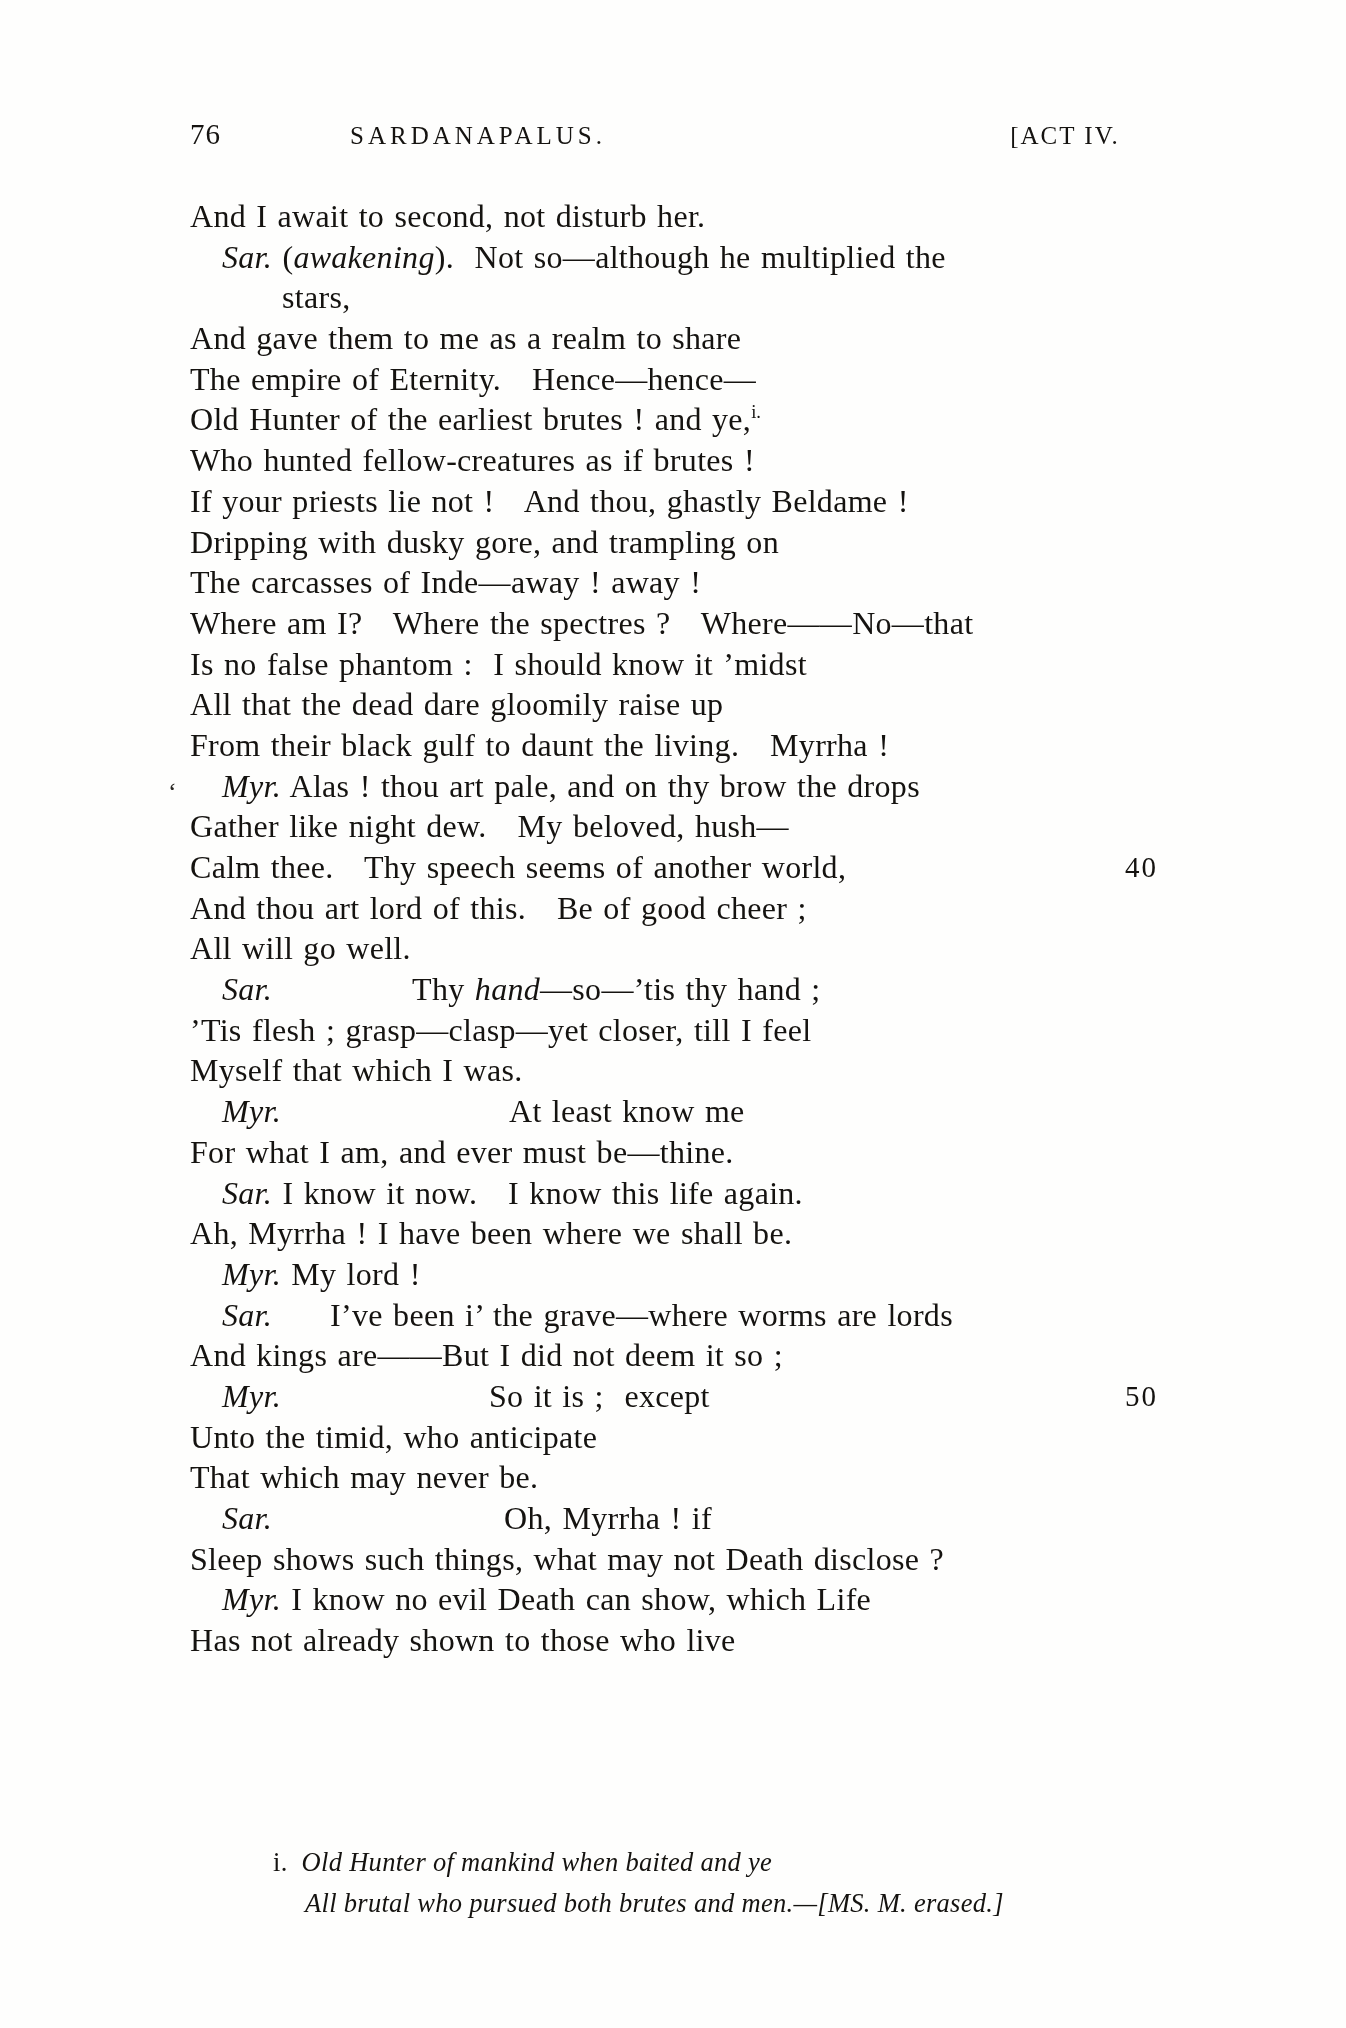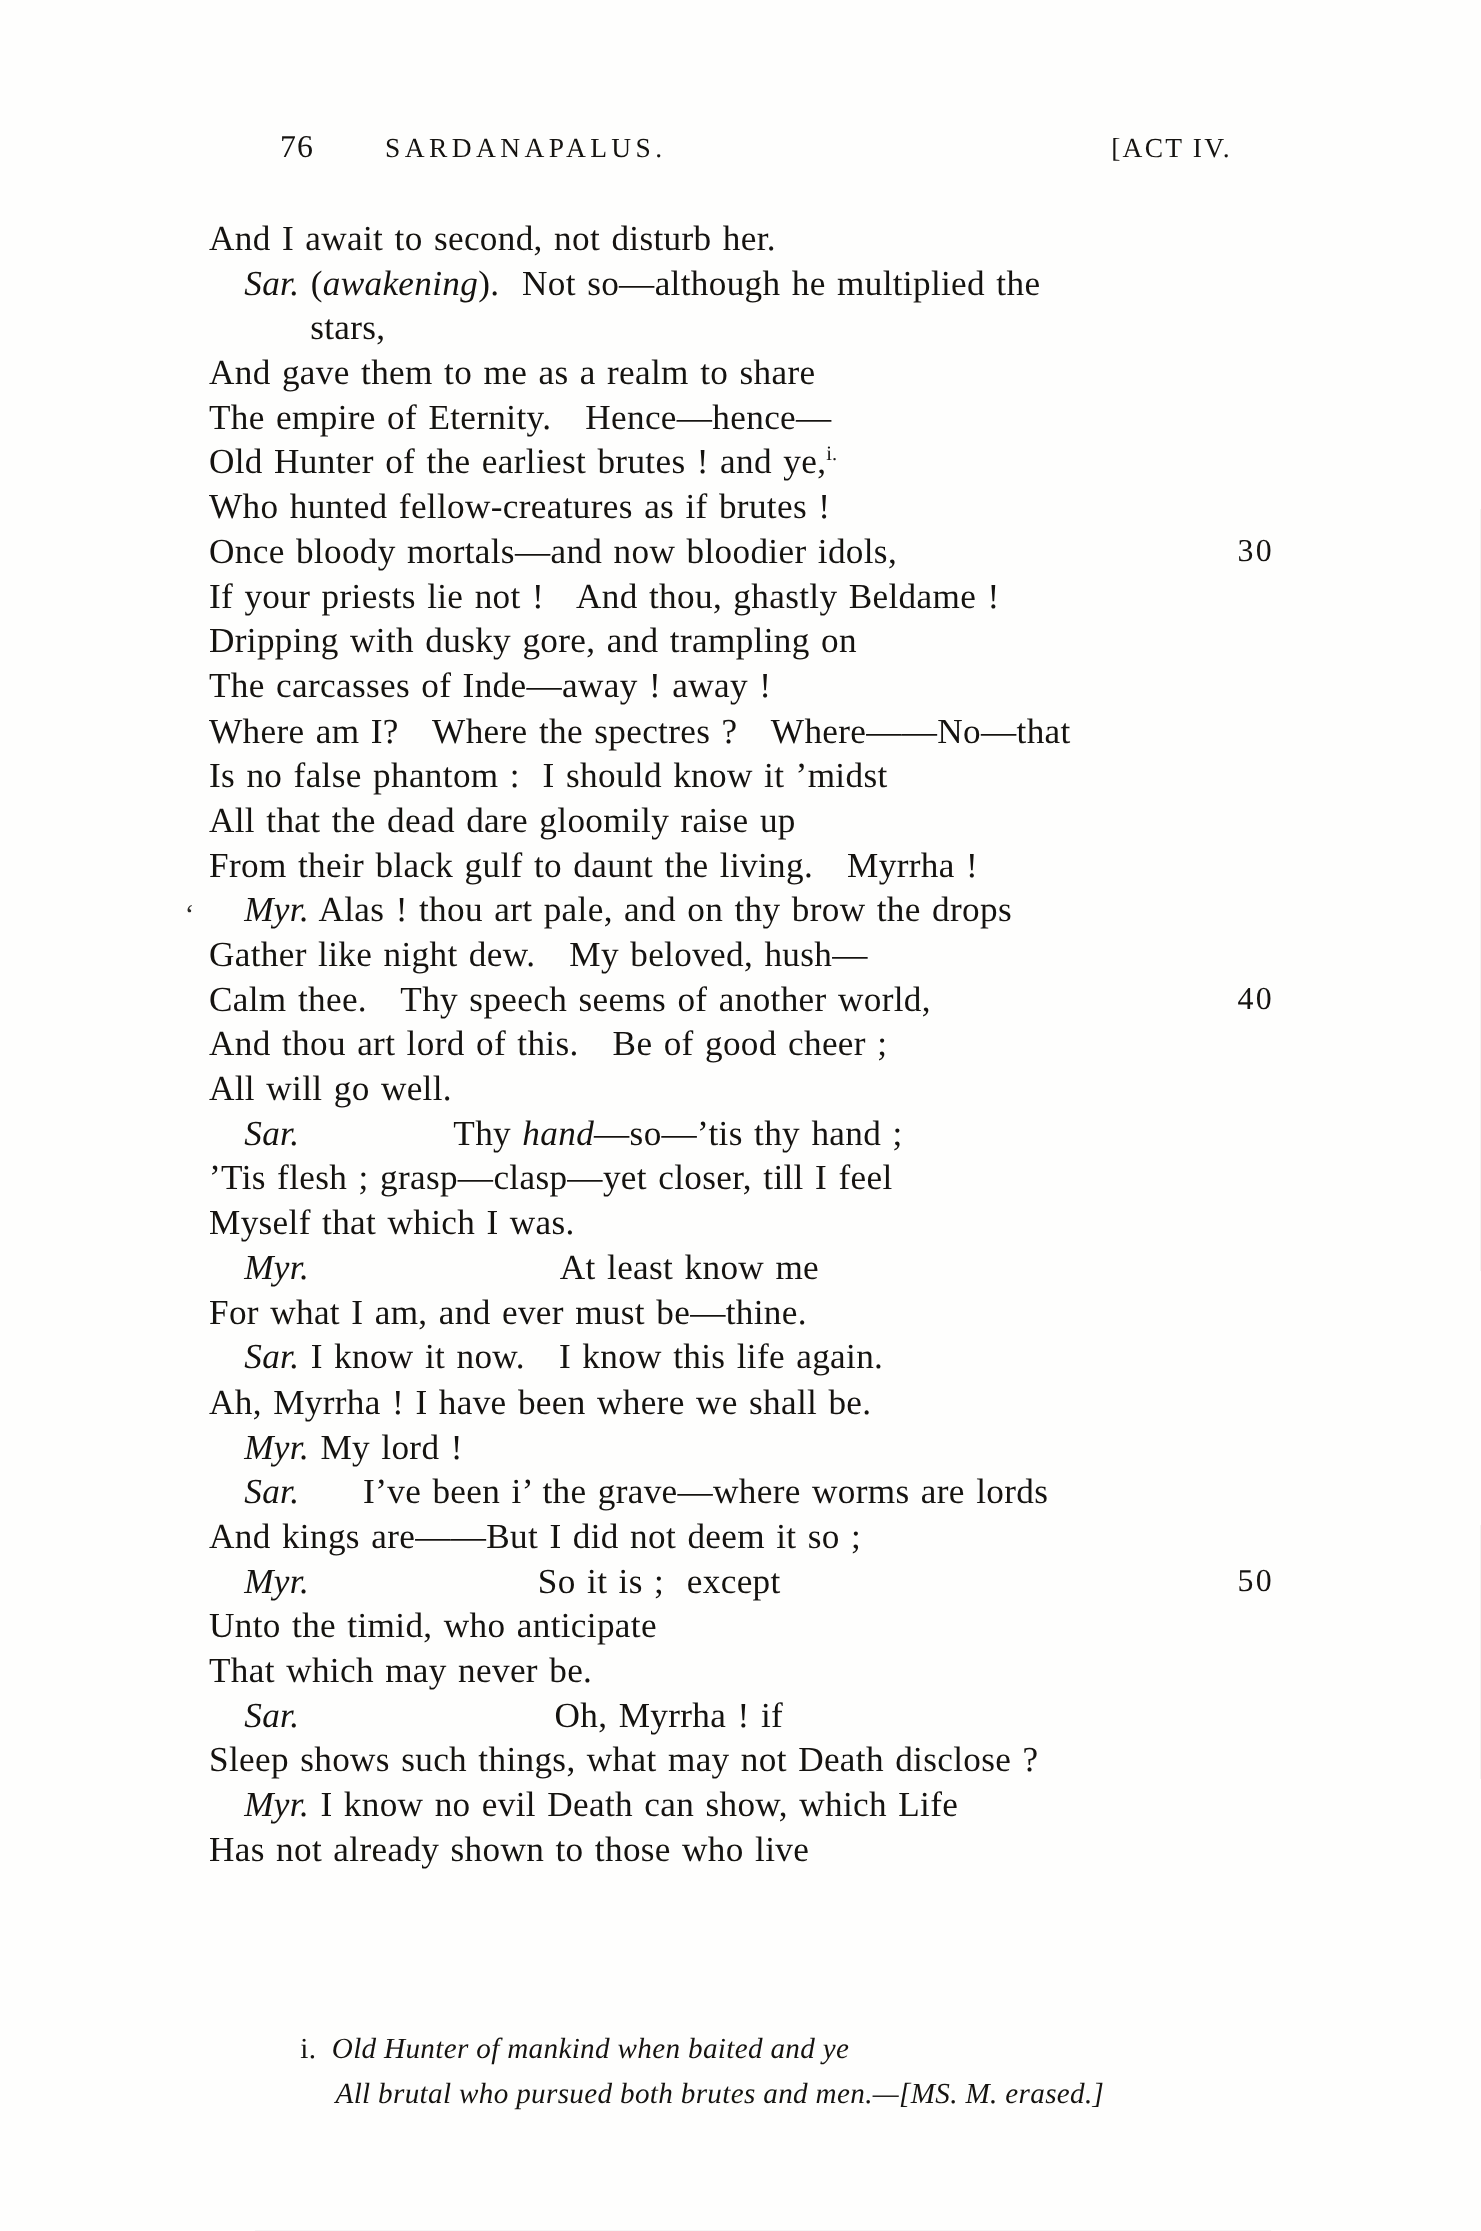--- a/index.html
+++ b/index.html
@@ -10,21 +10,21 @@
     background:#fefefd;
     color:#151310;
     font-family:"Liberation Serif","DejaVu Serif",serif;
     overflow:hidden;
   }
   .header {
     position:absolute; top:118px; left:190px; width:975px;
     display:flex; align-items:baseline;
     font-size:27px;
   }
-  .page-number { width:160px; font-size:29px; letter-spacing:1px;text-align:center; }
+  .page-number { width:160px; font-size:29px; letter-spacing:1px; }
   .running-title { flex:1; text-align:left; font-size:25px; letter-spacing:4px; }
   .act-label { width:200px; text-align:center; font-size:25px; letter-spacing:2px; white-space:pre; }
   .verse-body {
     position:absolute; top:196px; left:190px; width:1010px;
     font-size:32px; line-height:40.7px;
     letter-spacing:0.3px; word-spacing:2px;
   }
   .line { position:relative; white-space:pre-wrap; height:40.7px; }
   .indent-0 { padding-left:0; }
   .indent-1 { padding-left:32px; }
@@ -61,21 +61,20 @@
   </div>
 
   <div class="verse-body">
       <div class="line indent-0"><span class="">And I await to second, not disturb her.</span></div>
       <div class="line indent-1"><span class="it ">Sar.</span><span class=""> (</span><span class="it ">awakening</span><span class="">).  Not so—although he multiplied the</span></div>
       <div class="line indent-2"><span class="">stars,</span></div>
       <div class="line indent-0"><span class="">And gave them to me as a realm to share</span></div>
       <div class="line indent-0"><span class="">The empire of Eternity.   Hence—hence—</span></div>
       <div class="line indent-0"><span class="">Old Hunter of the earliest brutes ! and ye,</span><span class="sup">i.</span></div>
       <div class="line indent-0"><span class="">Who hunted fellow-creatures as if brutes !</span></div>
-      <div class="line indent-0"><span class="">Once bloody mortals—and now bloodier idols,</span><span class="lineno">30</span></div>
       <div class="line indent-0"><span class="">If your priests lie not !   And thou, ghastly Beldame !</span></div>
       <div class="line indent-0"><span class="">Dripping with dusky gore, and trampling on</span></div>
       <div class="line indent-0"><span class="">The carcasses of Inde—away ! away !</span></div>
       <div class="line indent-0"><span class="">Where am I?   Where the spectres ?   Where——No—that</span></div>
       <div class="line indent-0"><span class="">Is no false phantom :  I should know it ’midst</span></div>
       <div class="line indent-0"><span class="">All that the dead dare gloomily raise up</span></div>
       <div class="line indent-0"><span class="">From their black gulf to daunt the living.   Myrrha !</span></div>
       <div class="line indent-1"><span class="tick">ʻ</span><span class="it ">Myr.</span><span class=""> Alas ! thou art pale, and on thy brow the drops</span></div>
       <div class="line indent-0"><span class="">Gather like night dew.   My beloved, hush—</span></div>
       <div class="line indent-0"><span class="">Calm thee.   Thy speech seems of another world,</span><span class="lineno">40</span></div>

